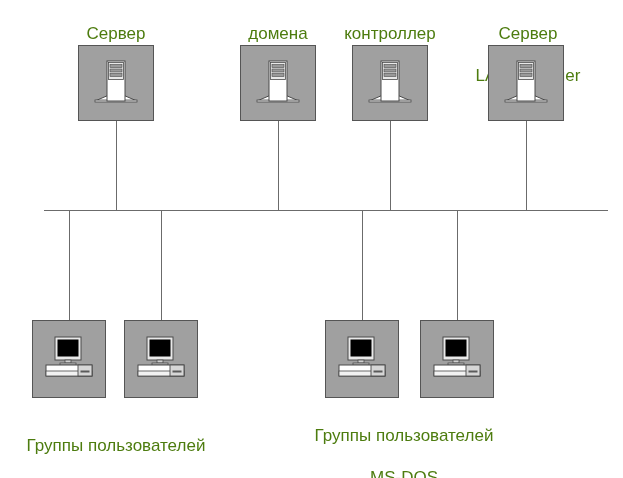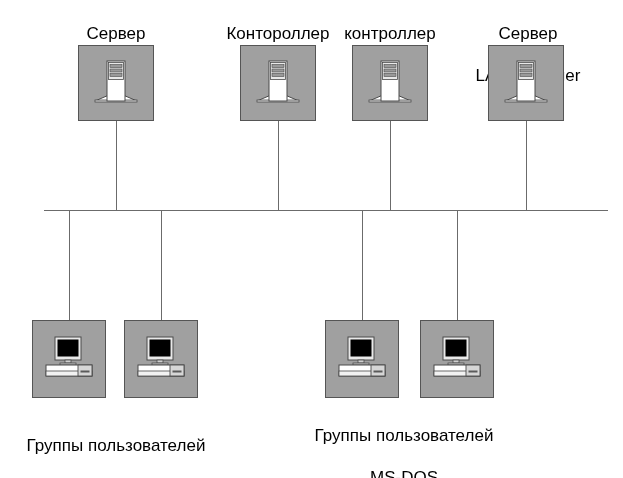--- a/index.html
+++ b/index.html
@@ -13,21 +13,21 @@
     width: 623px;
     height: 478px;
     background: #ffffff;
     font-family: "Liberation Sans", sans-serif;
     overflow: hidden;
   }
   
   .label {
     position: absolute;
     text-align: center;
-    color: #000000;
+    color: #4d7c0f;
     font-size: 17px;
     line-height: 21px;
     white-space: pre-line;
     letter-spacing: 0px;
   }
   
   .node-box {
     position: absolute;
     background: #a0a0a0;
     border: 1px solid #555555;
@@ -66,21 +66,20 @@
 </head>
 <body>
 
 <div id="canvas">
 
   <div class="label" style="left:48px; top:2px; width:136px;">
     <div>Сервер</div>
     <div></div>
   </div>
   <div class="label" style="left:192px; top:2px; width:172px;">
-    <div>Контороллер</div>
     <div>домена</div>
   </div>
   <div class="label" style="left:310px; top:2px; width:160px;">
     <div>контроллер</div>
   </div>
   <div class="label" style="left:446px; top:2px; width:164px;">
     <div>Сервер</div>
     <div>LAN Manager</div>
   </div>
 

